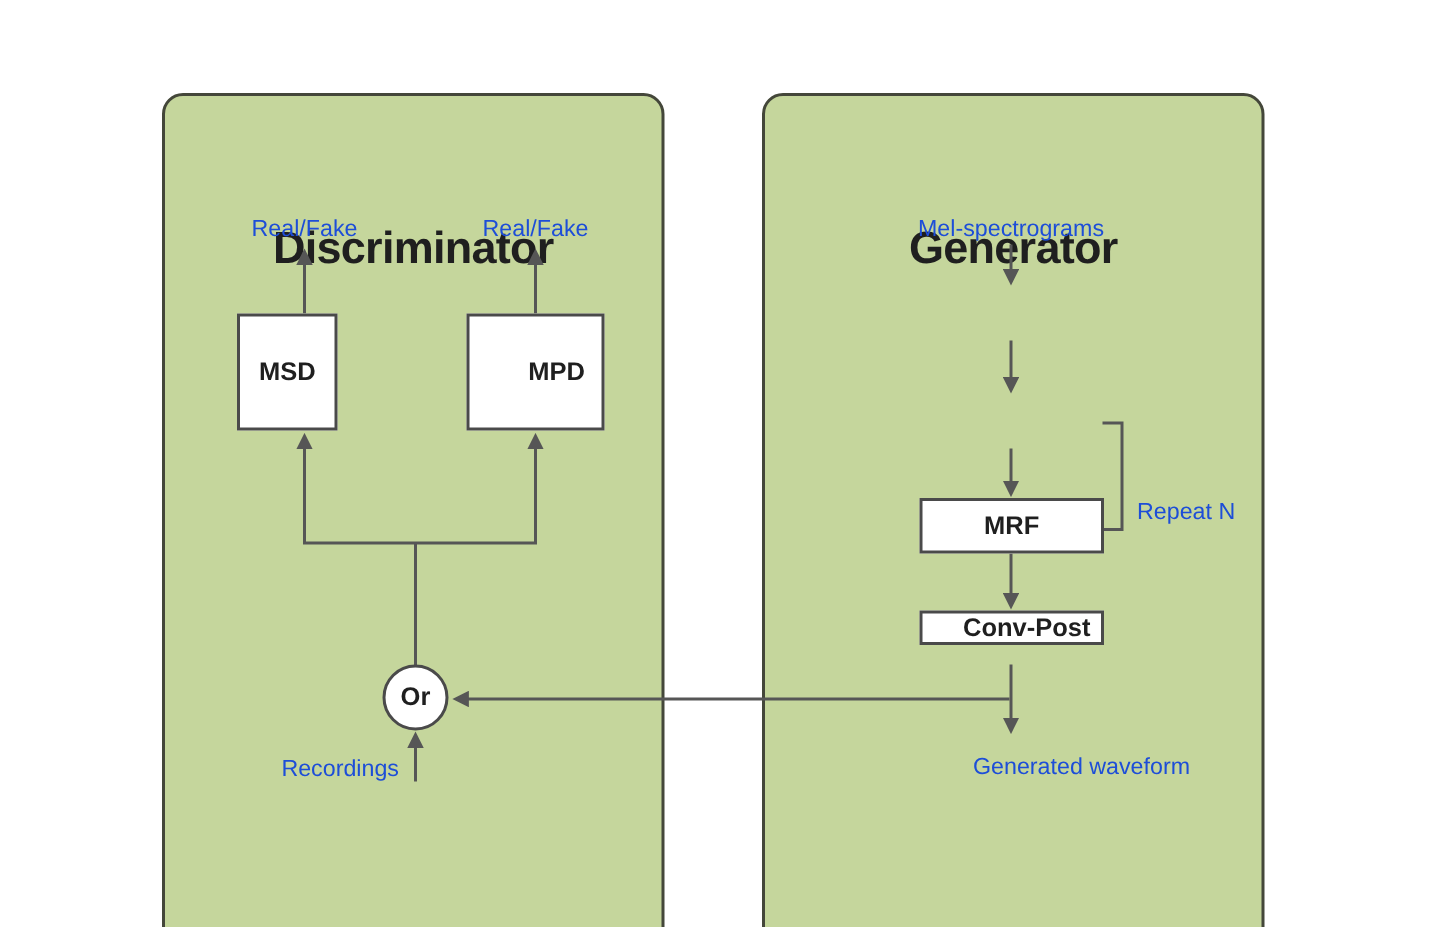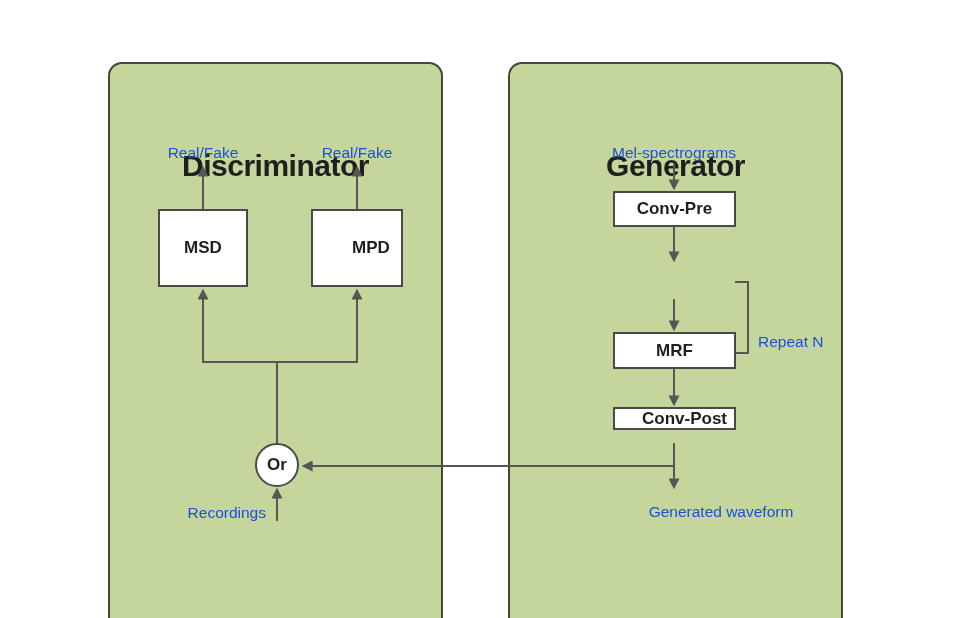--- a/index.html
+++ b/index.html
@@ -36,21 +36,21 @@
   }
   svg.connectors .ln{stroke:var(--line);stroke-width:2;fill:none;}
   svg.connectors .arrhead{fill:var(--line);}
   .node{
     position:absolute;z-index:3;
     background:var(--box-bg);
     border:2px solid var(--box-border);
     display:flex;align-items:center;justify-content:center;
     font-weight:700;font-size:17px;color:var(--text);
   }
-  .node-msd{left:158px;top:209px;width:90px;height:78px;}
+  .node-msd{left:158px;top:209px;width:67px;height:78px;}
   .node-mpd{left:311px;top:209px;width:92px;height:78px;padding-left:28px;}
   .node-conv-pre{left:613px;top:191px;width:123px;height:36px;}
   .node-up-net{left:613px;top:263px;width:123px;height:36px;}
   .node-mrf{left:613px;top:332px;width:123px;height:37px;}
   .node-conv-post{left:613px;top:407px;width:123px;height:23px;padding-left:20px;}
   .node-or{
     left:255px;top:443px;width:44px;height:44px;border-radius:50%;
   }
   .lbl{
     position:absolute;z-index:3;font-size:15.5px;color:#1d4ed8;white-space:nowrap;
@@ -109,23 +109,20 @@
   <div class="node node-msd">
     <span>MSD</span>
   </div>
   <div class="node node-mpd">
     <span>MPD</span>
   </div>
   <div class="node node-or">
     <span>Or</span>
   </div>
 
-  <div class="node node-conv-pre">
-    <span>Conv-Pre</span>
-  </div>
   <div class="node node-mrf">
     <span>MRF</span>
   </div>
   <div class="node node-conv-post">
     <span>Conv-Post</span>
   </div>
 
   <div class="lbl lbl-center lbl-real-fake-msd">Real/Fake</div>
   <div class="lbl lbl-center lbl-real-fake-mpd">Real/Fake</div>
   <div class="lbl lbl-right lbl-recordings">Recordings</div>

